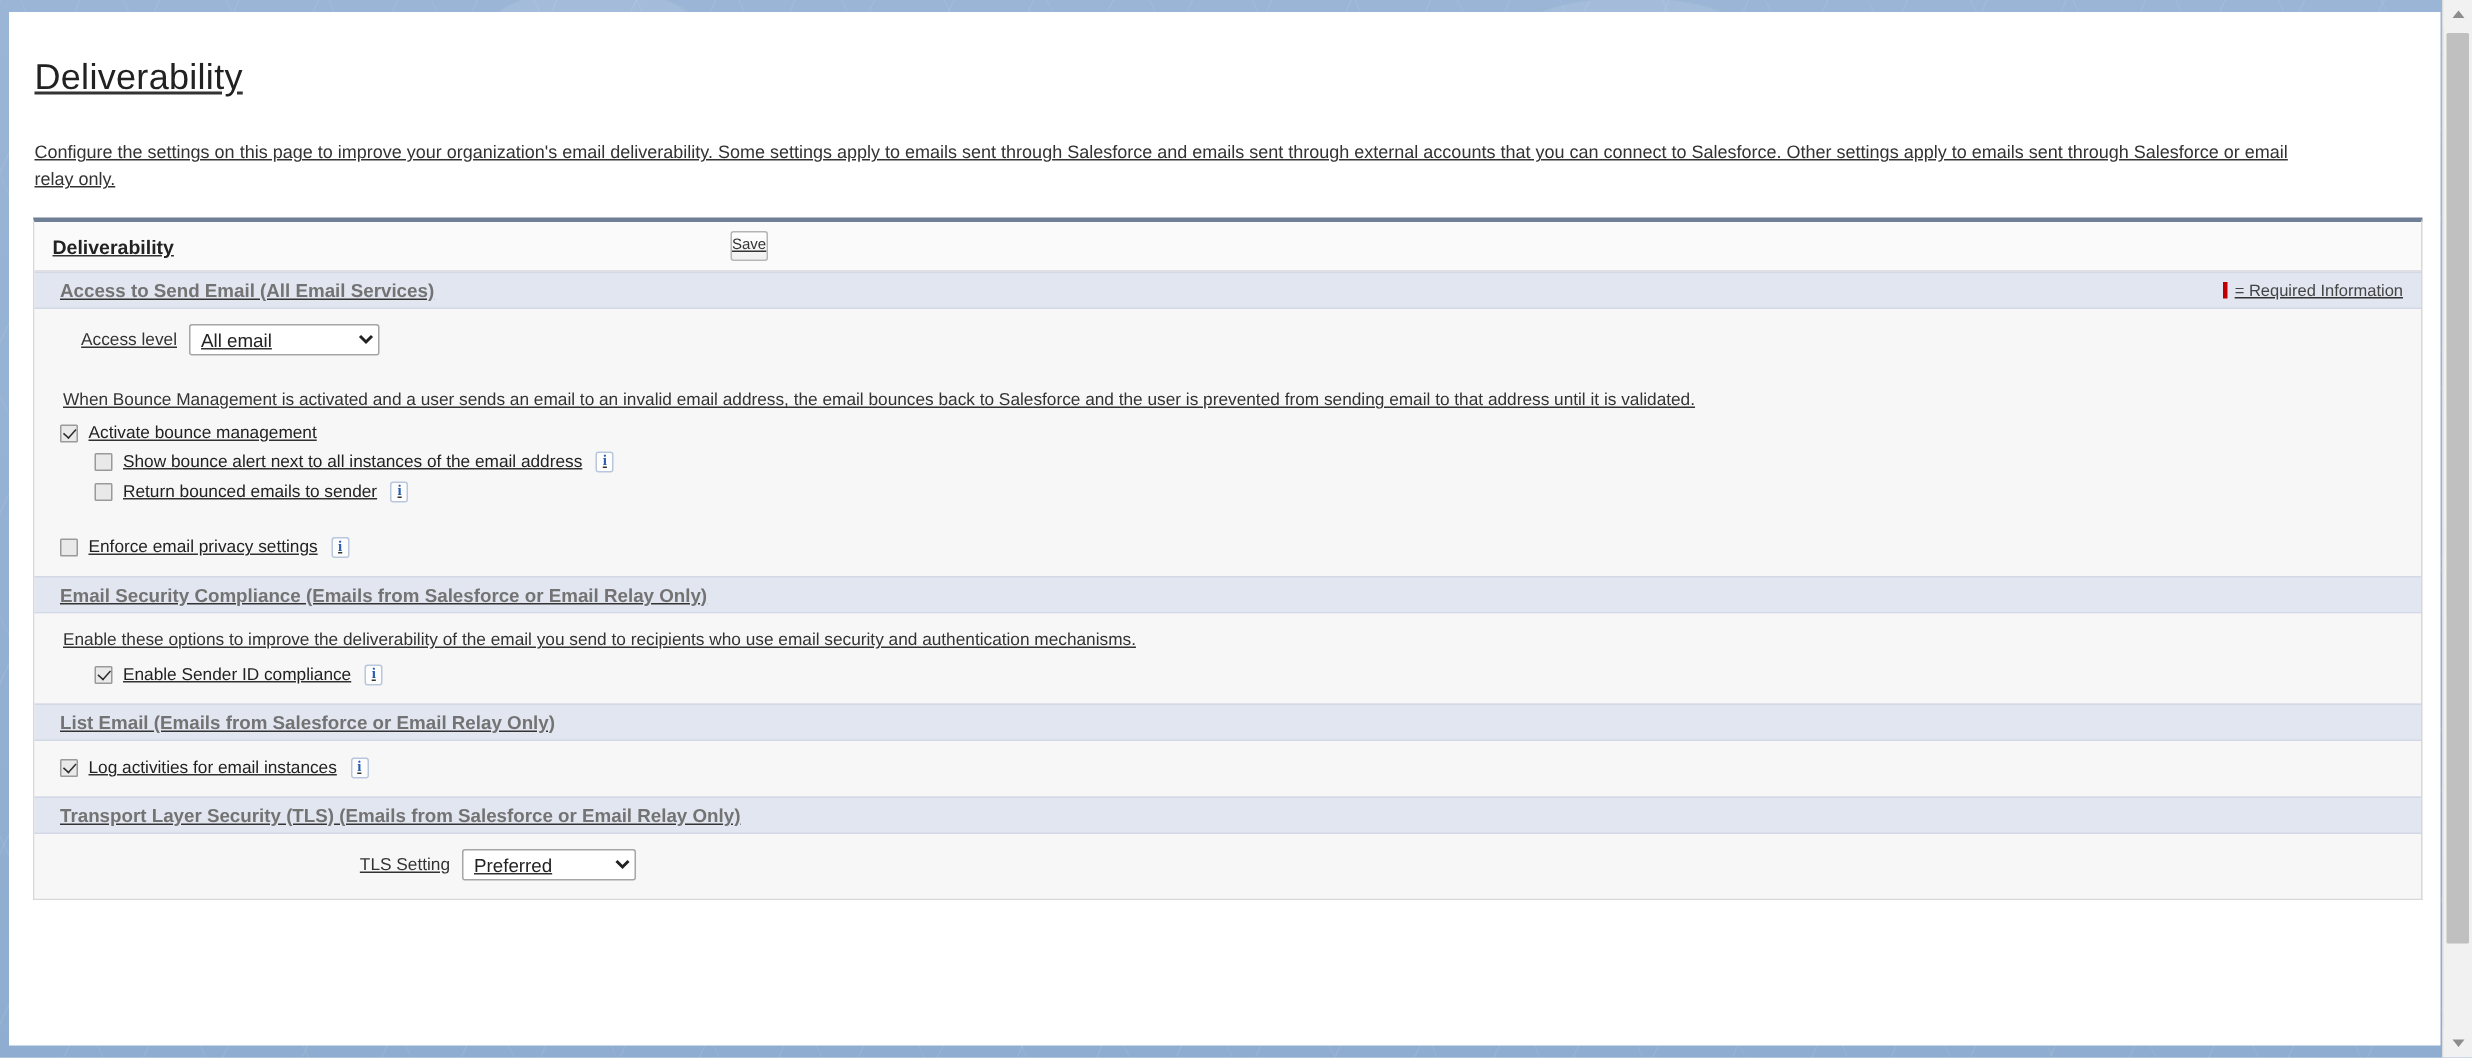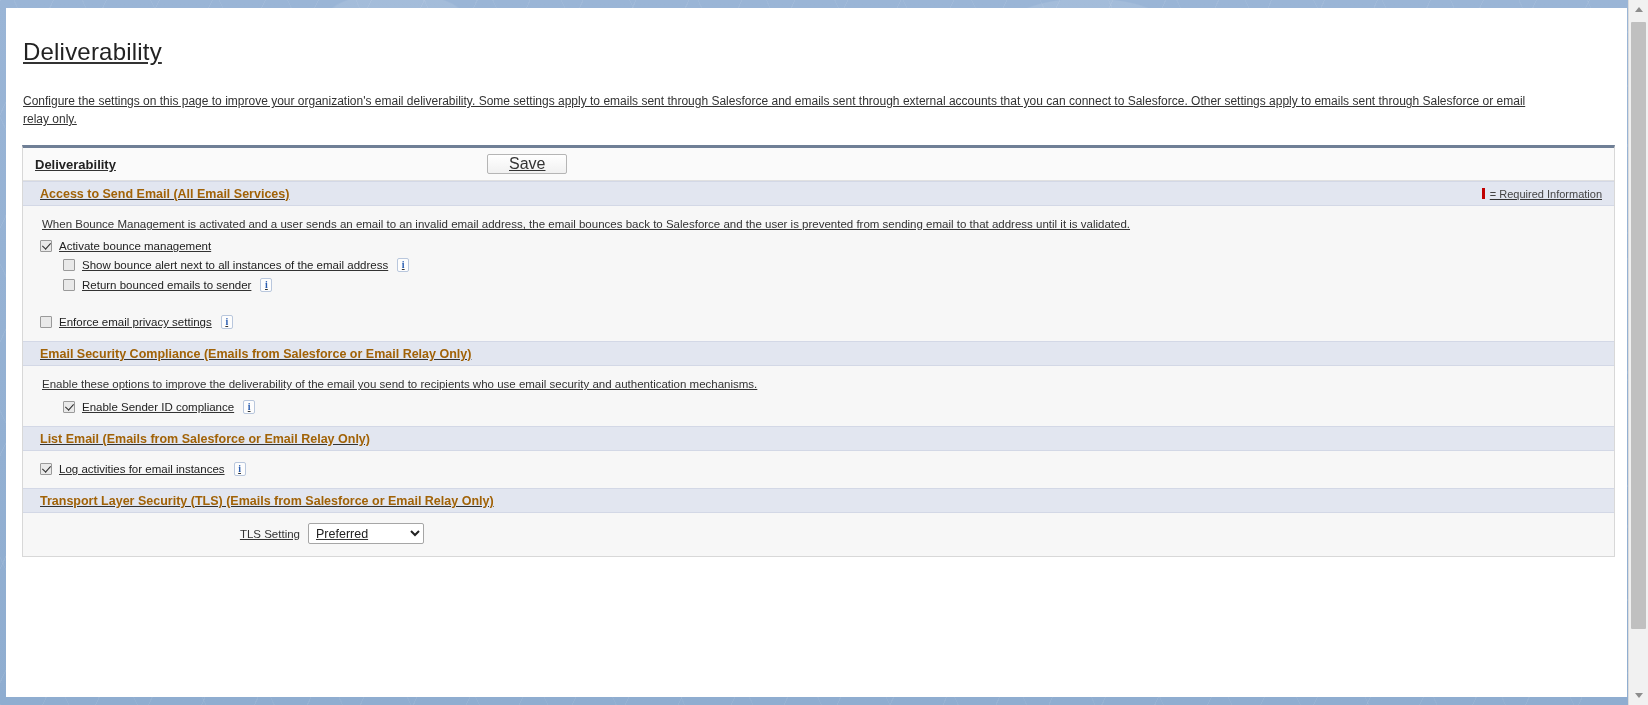--- a/index.html
+++ b/index.html
@@ -80,45 +80,45 @@
   }
   .block-head .block-title {
     font-size: 13px;
     font-weight: bold;
     color: #222;
     flex: 0 0 auto;
     min-width: 452px;
   }
   .btn {
     font-family: "Liberation Sans", sans-serif;
-    font-size: 16px;
+    font-size: 10px;
     color: #333;
     background: linear-gradient(#ffffff, #f0f0f0);
     border: 1px solid #b5b5b5;
     border-radius: 2px;
-    padding: 2px 21px;
+    padding: 2px 0;
     cursor: pointer;
     line-height: 14px;
   }
 
   
   .section-bar {
     display: flex;
     align-items: center;
     justify-content: space-between;
     background: #e2e6f0;
     border-top: 1px solid #d3d8e6;
     border-bottom: 1px solid #d3d8e6;
     height: 23px;
     padding: 0 12px 0 17px;
   }
   .section-bar .section-name {
     font-size: 12.5px;
     font-weight: bold;
-    color: #a16207;
+    color: #737373;
   }
   .req-legend {
     display: flex;
     align-items: center;
     gap: 5px;
     font-size: 11px;
     color: #444;
   }
   .req-bar {
     display: inline-block;
@@ -282,20 +282,28 @@
       <button class="btn">Save</button>
     </div>
 
     <div class="section-bar">
       <span class="section-name">Access to Send Email (All Email Services)</span>
       <span class="req-legend">
         <span class="req-bar"></span>
         <span>= Required Information</span>
       </span>
     </div>
+    <div class="section-body">
+      <div class="field-row">
+        <label class="field-label access">Access level</label>
+        <select class="combo access">
+          <option>All email</option>
+        </select>
+      </div>
+    </div>
 
     <div class="section-body">
       <div class="helptext">When Bounce Management is activated and a user sends an email to an invalid email address, the email bounces back to Salesforce and the user is prevented from sending email to that address until it is validated.</div>
 
       <div class="cb-row">
         <span class="cbox checked"></span>
         <span class="cb-label">Activate bounce management</span>
       </div>
 
       <div class="cb-row indent-1">

